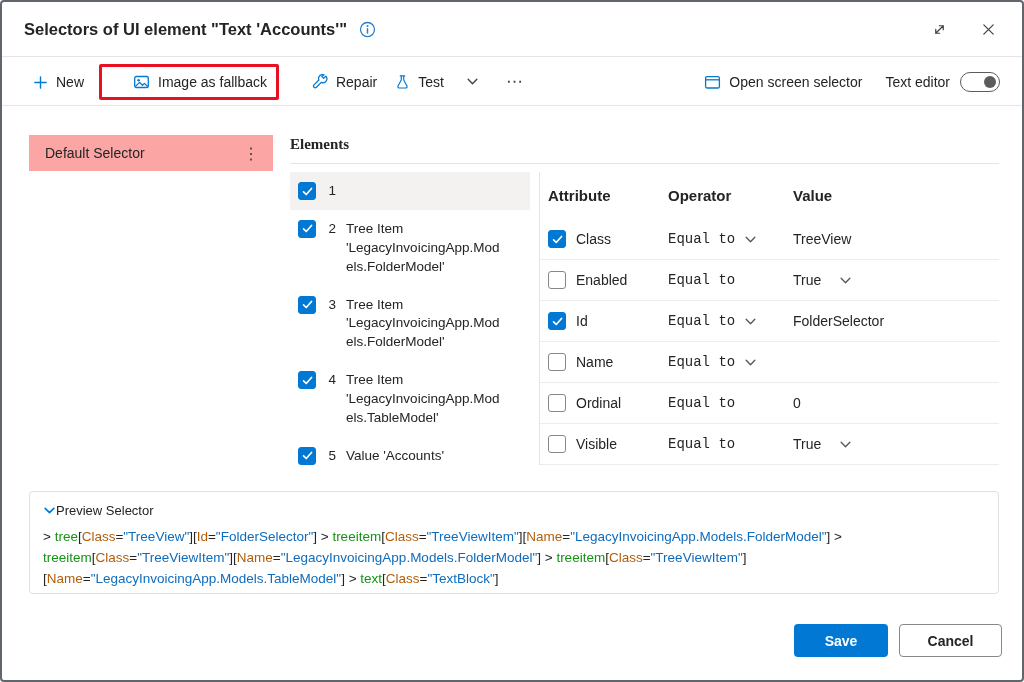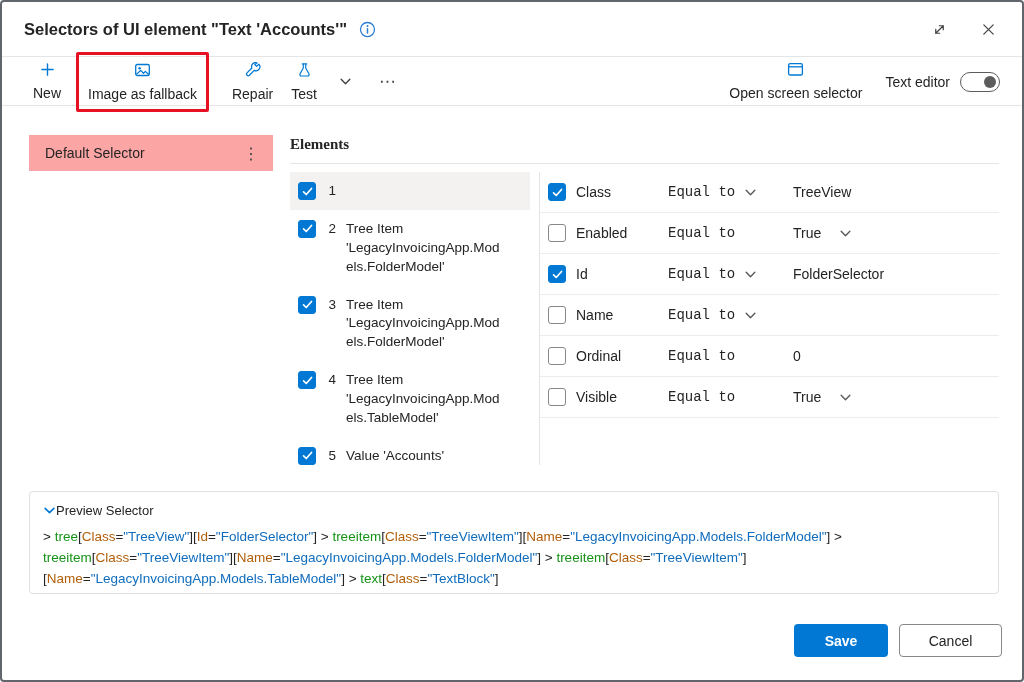--- a/index.html
+++ b/index.html
@@ -14,22 +14,22 @@
   .titlebar { position:absolute; left:0; top:0; width:100%; height:55px;
               border-bottom:1px solid #e5e5e5; display:flex; align-items:center; padding:0 22px; }
   .title { font-size:16.5px; font-weight:700; }
   .info-btn { margin-left:12px; display:flex; align-items:center; }
   .titlebar-right { margin-left:auto; display:flex; align-items:center; gap:26px; }
   .titlebar-right button { display:flex; align-items:center; padding:4px; }
 
   
   .toolbar { position:absolute; left:0; top:56px; width:100%; height:48px;
              border-bottom:1px solid #e5e5e5; display:flex; align-items:center; padding:0 22px; }
-  .tbtn { display:flex; align-items:center; gap:8px; font-size:14px; padding:7px 9px; border-radius:4px; white-space:nowrap;flex-direction:column; }
-  .annotation-box { border:3px solid var(--annotation,#e81123); border-radius:2px; margin:0 14px 0 6px; }
+  .tbtn { display:flex; align-items:flex-end; gap:8px; font-size:14px; padding:7px 9px; border-radius:4px; white-space:nowrap; }
+  .annotation-box { border:3px solid var(--annotation,#e81123); border-radius:2px; margin:0 24px 0 6px;padding-left:22px; }
   .more-glyph { font-size:17px; letter-spacing:1px; color:#424242; padding:4px 10px; }
   .toolbar-right { margin-left:auto; display:flex; align-items:center; gap:14px; }
   .text-editor { display:flex; align-items:center; gap:10px; font-size:14px; }
   .toggle { width:40px; height:20px; border:1px solid #5c5c5c; border-radius:10px; position:relative; background:#fff; cursor:pointer; }
   .toggle .knob { position:absolute; right:3px; top:3px; width:12px; height:12px; border-radius:50%; background:#5c5c5c; }
 
   
   .selector-row { position:absolute; left:27px; top:133px; width:244px; height:36px; background:#fca5a5;
                   display:flex; align-items:center; padding:0 10px 0 16px; font-size:14px; cursor:pointer; }
   .kebab { margin-left:auto; font-size:16px; color:#424242; padding:0 4px; }
@@ -68,21 +68,21 @@
   .preview-code { margin-top:8px; font-size:13.5px; line-height:21px; }
   .tok-e { color:var(--token-element,#169316); }
   .tok-a { color:var(--token-attribute,#b25e09); }
   .tok-v { color:var(--token-value,#0f6cbd); }
   .tok-p { color:var(--token-punct,#242424); }
 
   
   .save-button { position:absolute; left:792px; top:622px; width:94px; height:33px;
                  background:var(--accent,#0078d4); color:#fff; border-radius:4px; font-size:14px; font-weight:700; }
   .cancel-button { position:absolute; left:897px; top:622px; width:103px; height:33px;
-                   background:#fff; border:1px solid #8a8886; border-radius:4px; font-size:14px; font-weight:400; }
+                   background:#fff; border:1px solid #8a8886; border-radius:4px; font-size:14px; font-weight:700; }
 </style>
 </head>
 <body>
 
 <div class="dialog">
 
   <div class="titlebar">
     <div class="title">Selectors of UI element "Text 'Accounts'"</div>
     <button class="info-btn">
       <svg width="17" height="17" viewBox="0 0 16 16">
@@ -215,20 +215,25 @@
       <svg width="11" height="11" viewBox="0 0 12 12">
             <path d="M1.7 6.4 L4.6 9.3 L10.4 2.7" fill="none" stroke="#fff" stroke-width="1.8" stroke-linecap="round" stroke-linejoin="round"></path>
           </svg>
     </span>
     <span class="element-number">5</span>
     <span class="element-label">Value 'Accounts'</span>
   </div>
     </div>
 
   <div class="attr-table">
+    <div class="attr-header">
+      <span>Attribute</span>
+      <span>Operator</span>
+      <span>Value</span>
+    </div>
     <div>
         <div class="attr-row">
     <div class="cell attr-cell">
       <span class="checkbox checked">
         <svg width="11" height="11" viewBox="0 0 12 12">
                 <path d="M1.7 6.4 L4.6 9.3 L10.4 2.7" fill="none" stroke="#fff" stroke-width="1.8" stroke-linecap="round" stroke-linejoin="round"></path>
               </svg>
       </span>
       <span>Class</span>
     </div>

